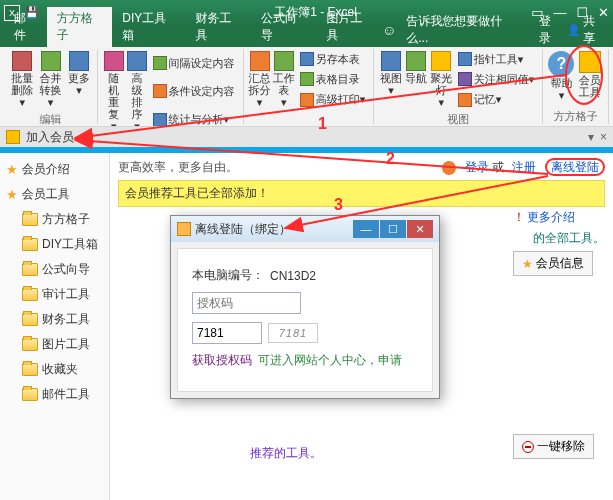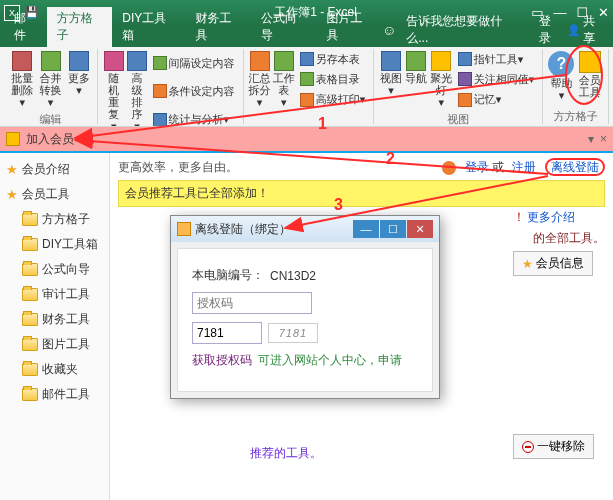--- a/index.html
+++ b/index.html
@@ -27,21 +27,21 @@
 .ico-box { background: #4f81bd; border: 1px solid #2e5c9a; }
 .ico-green { background: #70ad47; border: 1px solid #4a7a2e; }
 .ico-orange { background: #ed7d31; border: 1px solid #b85a1e; }
 .ico-yellow { background: #ffc000; border: 1px solid #bf9000; }
 .ico-pink { background: #d05088; border: 1px solid #9a3565; }
 .ico-red { background: #c55a5a; border: 1px solid #933838; }
 .ico-purple { background: #7b5aa6; border: 1px solid #553b77; }
 .help-circle { width: 26px; height: 26px; border-radius: 50%; background: #5b9bd5; color: #fff; display: flex; align-items: center; justify-content: center; font-size: 16px; font-weight: bold; }
 .highlight-circle { position: absolute; border: 2px solid #ff2a2a; border-radius: 50%; pointer-events: none; }
 .pane { display: flex; height: calc(500px - 25px - 22px - 80px); }
-.pane-titlebar { height: 26px; background: #fca5a5; border-bottom: 2px solid #0ea5e9; display: flex; align-items: center; padding: 0 6px; gap: 6px; }
+.pane-titlebar { height: 26px; background: #e5e5e5; border-bottom: 6px solid #0ea5e9; display: flex; align-items: center; padding: 0 6px; gap: 6px; }
 .pane-titlebar .ico { width: 14px; height: 14px; }
 .pane-body { flex: 1; display: flex; }
 .sidebar { width: 110px; border-right: 1px solid #ddd; background: #fafafa; padding: 4px 0; }
 .sidebar .sitem { display: flex; align-items: center; padding: 4px 6px; font-size: 12px; cursor: pointer; gap: 4px; }
 .sidebar .star { color: #f5a623; font-size: 13px; }
 .sidebar .folder { width: 16px; height: 13px; background: linear-gradient(#ffe9a8,#f7c948); border: 1px solid #d4a017; border-radius: 1px; position: relative; }
 .sidebar .folder::before { content: ""; position: absolute; top: -3px; left: 0; width: 7px; height: 3px; background: #f7c948; border: 1px solid #d4a017; border-bottom: none; }
 .sidebar .indent { padding-left: 22px; }
 .content { flex: 1; position: relative; padding: 6px 8px; }
 .content .hdr { color: #555; font-size: 12px; margin-bottom: 4px; display: flex; justify-content: space-between; align-items: center; }
@@ -60,21 +60,21 @@
 .dialog { position: absolute; left: 170px; top: 215px; width: 270px; background: #f0f0f0; border: 1px solid #888; box-shadow: 3px 3px 12px rgba(0,0,0,0.35); }
 .dialog .titlebar2 { height: 26px; background: linear-gradient(#eaf3fb,#cfe2f3); display: flex; align-items: center; padding: 0 6px; font-size: 12px; }
 .dialog .titlebar2 .ico-app { width: 14px; height: 14px; background: #ffb84d; border: 1px solid #cc8400; margin-right: 4px; }
 .dialog .titlebar2 .sp { flex: 1; }
 .dialog .titlebar2 .wb { width: 26px; height: 18px; display: flex; align-items: center; justify-content: center; color: #fff; font-size: 11px; margin-left: 1px; }
 .dialog .titlebar2 .wb.min { background: #3a8ac8; }
 .dialog .titlebar2 .wb.max { background: #3a8ac8; }
 .dialog .titlebar2 .wb.close { background: #c8504f; }
 .dialog .dbody { background: #fff; margin: 6px; padding: 10px 14px 14px; border: 1px solid #ddd; }
 .dialog .row { margin: 8px 0; font-size: 12px; display: flex; align-items: center; gap: 6px; }
-.dialog input[type=text] { border: 1px solid #aac; padding: 3px 4px; font-size: 12px; width: 120px; }
+.dialog input[type=text] { border: 1px solid #aac; padding: 3px 4px; font-size: 12px; width: 109px; }
 .dialog .captcha { width: 50px; height: 20px; border: 1px solid #ccc; display: inline-flex; align-items: center; justify-content: center; font-style: italic; color: #888; font-size: 11px; letter-spacing: 1px; }
 .dialog .link { color: #701a75; cursor: pointer; }
 .dialog .green { color: #2e8b3d; }
 .dialog .bigbtn2 { width: 100%; padding: 6px 0; border: 1px solid #7aa7cf; background: linear-gradient(#eef6fc,#d6e8f7); text-align: center; font-size: 13px; cursor: pointer; margin-top: 6px; }
 .fadetxt { color: #6d28d9; font-size: 12px; position: absolute; bottom: 38px; left: 140px; }
 .annot { position: absolute; color: #ff2a2a; font-size: 16px; font-weight: bold; pointer-events: none; }
 svg.arrow { position: absolute; pointer-events: none; }
 .pane-titlebar .ctl { margin-left: auto; display: flex; gap: 6px; color: #666; font-size: 12px; }
 </style>
 </head>
@@ -291,21 +291,21 @@
           <span class="a">登录</span>
           <span>或</span>
           <span class="a">注册</span>
           <span class="a2">离线登陆</span>
         </span>
       </div>
       <div class="banner">会员推荐工具已全部添加！</div>
 
       <div class="panel-right">
         <div><span class="excl">！</span><span class="more">更多介绍</span></div>
-        <div style="color:#7f1d1d;font-size:12px;margin-left:20px;">的全部工具。</div>
+        <div style="color:#0f766e;font-size:12px;margin-left:20px;">的全部工具。</div>
         <button class="btn-outline">
             <span class="star-y">★</span>
             <span>会员信息</span>
           </button>
         <div style="height:150px"></div>
         <button class="btn-outline">
             <span class="dash-red"></span>
             <span>一键移除</span>
           </button>
       </div>

